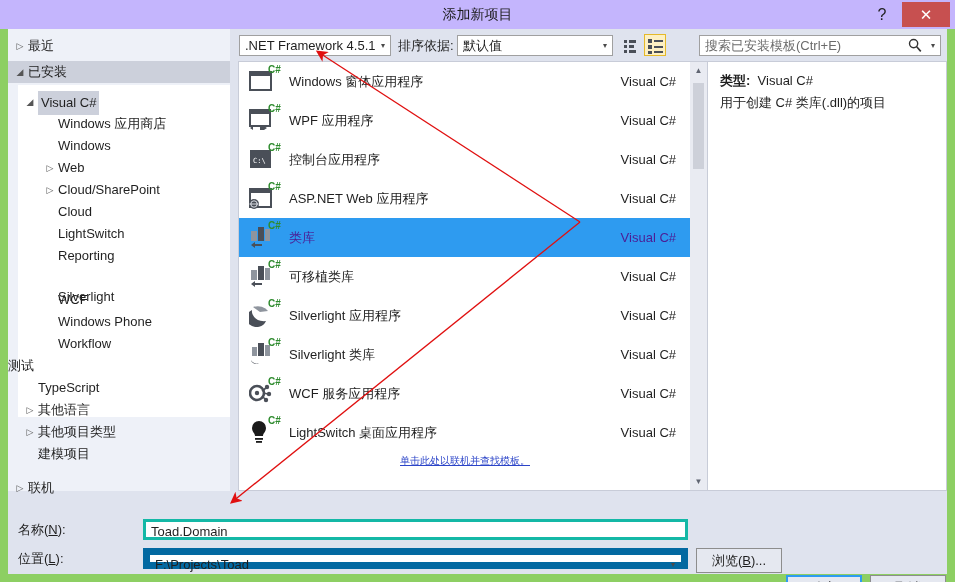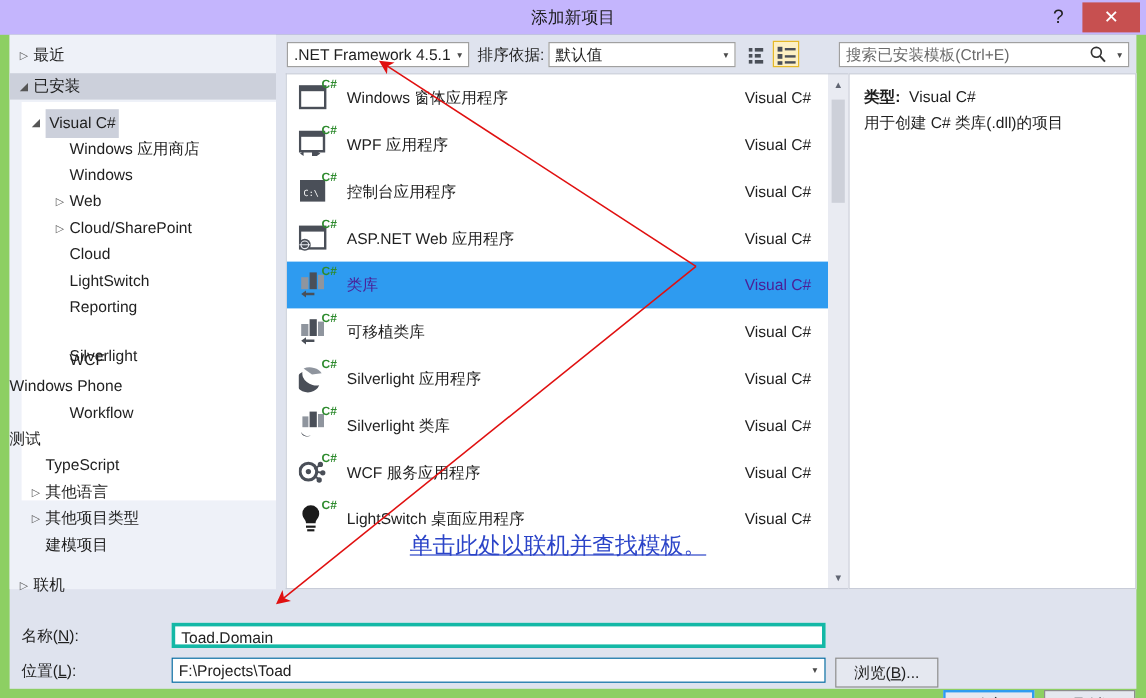--- a/index.html
+++ b/index.html
@@ -241,21 +241,21 @@
     white-space: nowrap;
   }
   .tmpl-row.selected .tmpl-name,
   .tmpl-row.selected .tmpl-lang { color: #4c1d95; }
 
   #online-link {
     position: absolute;
     left: 0; bottom: 22px;
     width: 452px;
     text-align: center;
-    font-size: 19px;
+    font-size: 10px;
     color: #2b44c8;
     text-decoration: underline;
     cursor: default;
   }
 
   
   #list-scroll {
     position: absolute;
     left: 682px; top: 32px;
     width: 17px; height: 430px;
@@ -342,21 +342,21 @@
     position: absolute;
     left: 5px; top: 0;
     line-height: 19px;
     white-space: nowrap;
   }
   #loc-combo {
     position: absolute;
     left: 135px; top: 57px;
     width: 545px; height: 21px;
     background: #ffffff;
-    border: 1px solid #0369a1;
+    border: 7px solid #0369a1;
     box-sizing: border-box;
     font-size: 13px;
     color: #1f1f1f;
   }
   #loc-combo .val {
     position: absolute;
     left: 5px; top: 0;
     line-height: 19px;
     white-space: nowrap;
   }
@@ -418,21 +418,21 @@
           <div class="tree-row"><span class="tree-arrow" style="left: 14px;">◢</span><span class="tree-label sel" style="margin-left: 30px;">Visual C#</span></div>
           <div class="tree-row"><span class="tree-label" style="margin-left: 50px;">Windows 应用商店</span></div>
           <div class="tree-row"><span class="tree-label" style="margin-left: 50px;">Windows</span></div>
           <div class="tree-row"><span class="tree-arrow" style="left: 34px;">▷</span><span class="tree-label" style="margin-left: 50px;">Web</span></div>
           <div class="tree-row"><span class="tree-arrow" style="left: 34px;">▷</span><span class="tree-label" style="margin-left: 50px;">Cloud/SharePoint</span></div>
           <div class="tree-row"><span class="tree-label" style="margin-left: 50px;">Cloud</span></div>
           <div class="tree-row"><span class="tree-label" style="margin-left: 50px;">LightSwitch</span></div>
           <div class="tree-row"><span class="tree-label" style="margin-left: 50px;">Reporting</span></div>
           <div class="tree-row"><span class="tree-label" style="margin-left: 50px; margin-top: 19px;">Silverlight</span></div>
           <div class="tree-row"><span class="tree-label" style="margin-left: 50px;">WCF</span></div>
-          <div class="tree-row"><span class="tree-label" style="">Windows Phone</span></div>
+          <div class="tree-row"><span class="tree-label" style="margin-left: 50px;">Windows Phone</span></div>
           <div class="tree-row"><span class="tree-label" style="margin-left: 50px;">Workflow</span></div>
           <div class="tree-row"><span class="tree-label" style="">测试</span></div>
           <div class="tree-row"><span class="tree-label" style="margin-left: 30px;">TypeScript</span></div>
           <div class="tree-row"><span class="tree-arrow" style="left: 14px;">▷</span><span class="tree-label" style="margin-left: 30px;">其他语言</span></div>
           <div class="tree-row"><span class="tree-arrow" style="left: 14px;">▷</span><span class="tree-label" style="margin-left: 30px;">其他项目类型</span></div>
           <div class="tree-row"><span class="tree-label" style="margin-left: 30px;">建模项目</span></div>
           <div style="height: 12px;"></div>
           <div class="tree-row group"><span class="tree-arrow" style="left: 4px;">▷</span><span class="tree-label" style="margin-left: 20px;">联机</span></div>
         </div>
     </div>

